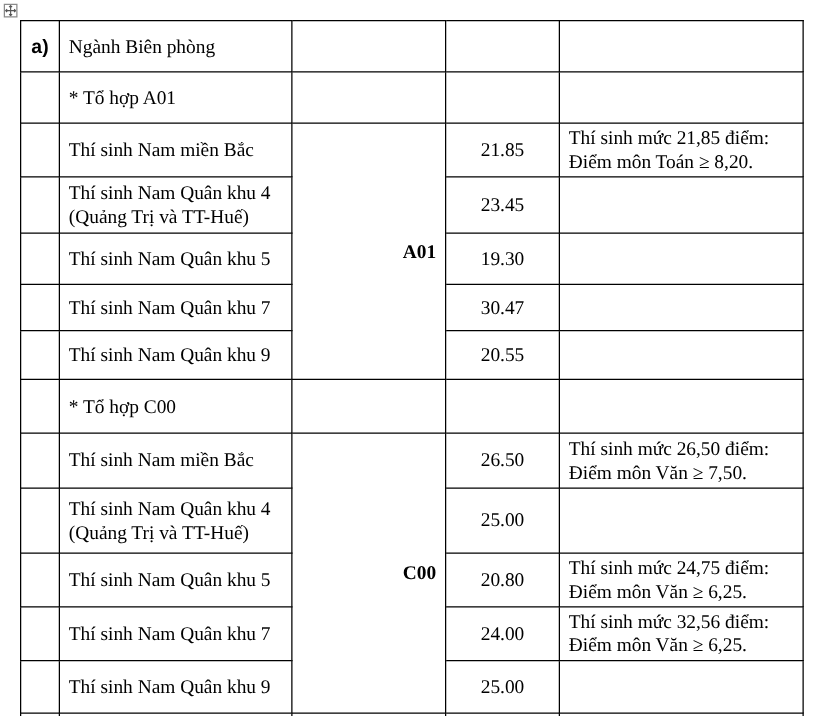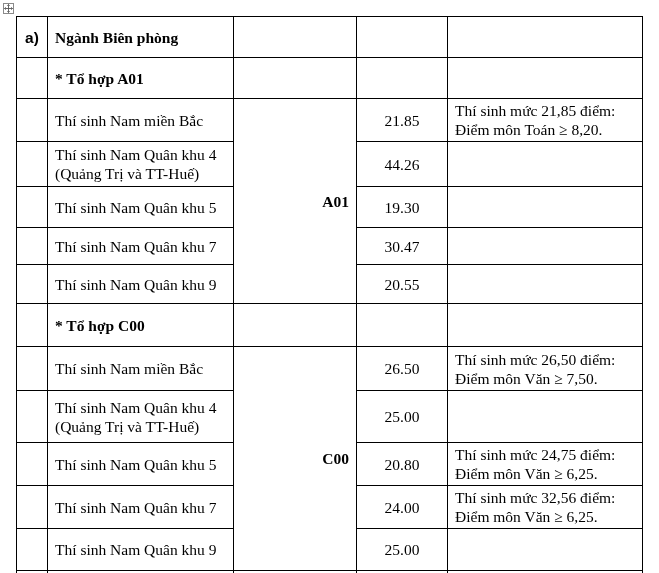--- a/index.html
+++ b/index.html
@@ -3,21 +3,21 @@
 <meta charset="utf-8">
 <style>
   html, body { margin: 0; padding: 0; background: #ffffff; }
   body { width: 659px; height: 573px; overflow: hidden; position: relative; font-family: "Liberation Serif", serif; color: #000; }
   .move-handle { position: absolute; left: 3px; top: 3px; width: 11px; height: 11px; border: 1px solid #8a8a8a; box-sizing: border-box; background: #fff; }
   .move-handle svg { display: block; }
   table.grid { position: absolute; left: 16px; top: 16px; border-collapse: collapse; table-layout: fixed; width: 626px; }
   table.grid td { border: 1.5px solid #000; padding: 0 7px; vertical-align: middle; font-size: 15.5px; line-height: 19px; }
   col.c1 { width: 31px; } col.c2 { width: 186px; } col.c3 { width: 123px; } col.c4 { width: 91px; } col.c5 { width: 195px; }
   .label-a { font-family: "Liberation Sans", sans-serif; font-weight: bold; font-size: 15px; text-align: center; padding: 0; }
-  .bold { font-weight: bold; }
+  .bold { font-weight: normal; }
   .score { text-align: center; font-size: 16px; }
   .note { font-size: 10.5px; line-height: 12.5px; padding-left: 7px; }
   .note span { display: block; }
   .combo { text-align: right; font-weight: bold; font-size: 15.5px; }
 </style>
 </head>
 <body>
 
 <div class="move-handle">
   <svg width="9" height="9" viewBox="0 0 9 9">
@@ -55,21 +55,21 @@
       <td rowspan="5" class="combo">A01</td>
       <td class="score">21.85</td>
       <td class="note">
           <span>Thí sinh mức 21,85 điểm:</span>
           <span>Điểm môn Toán ≥ 8,20.</span>
         </td>
     </tr>
     <tr style="height:45px">
       <td></td>
       <td>Thí sinh Nam Quân khu 4 (Quảng Trị và TT-Huế)</td>
-      <td class="score">44.26</td>
+      <td class="score">23.45</td>
       <td class="note"></td>
     </tr>
     <tr style="height:41px">
       <td></td>
       <td>Thí sinh Nam Quân khu 5</td>
       <td class="score">19.30</td>
       <td class="note"></td>
     </tr>
     <tr style="height:37px">
       <td></td>

